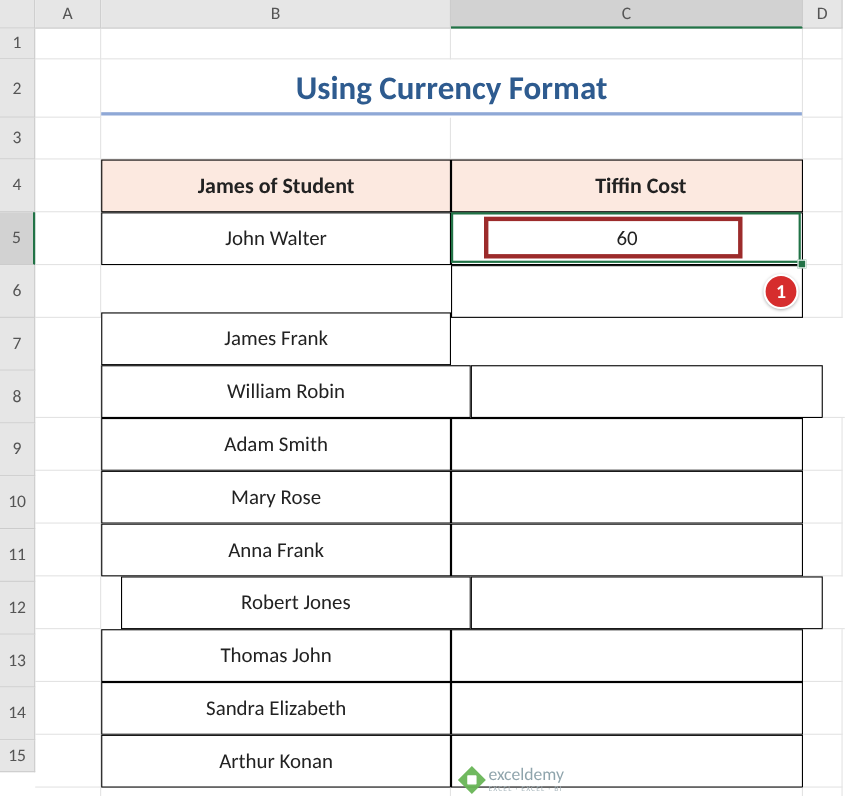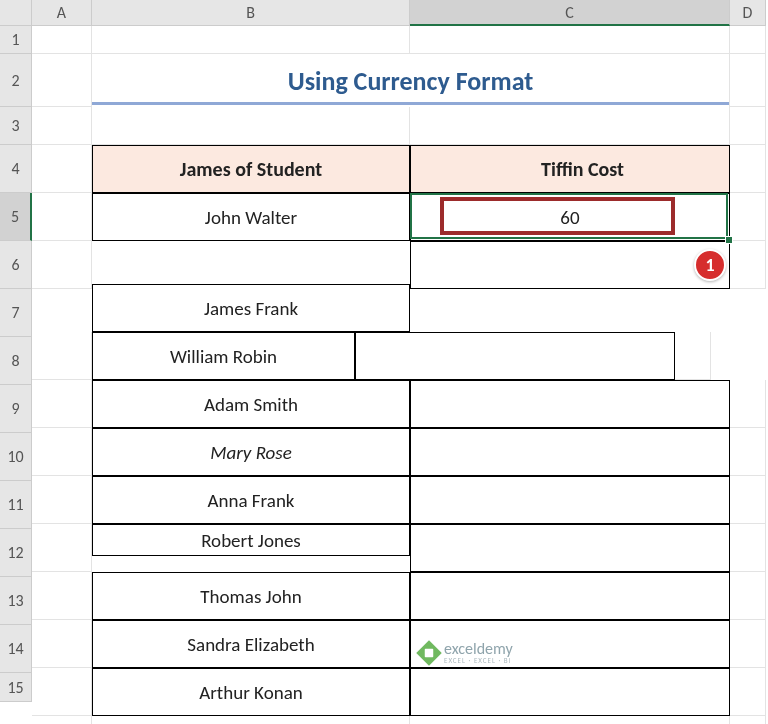--- a/index.html
+++ b/index.html
@@ -76,21 +76,21 @@
     border-right: 1px solid #e3e3e3;
     border-bottom: 1px solid #e3e3e3;
     display: flex;
     align-items: center;
     justify-content: center;
     font-size: 19px;
     color: #222;
     position: relative;
   }
   .title-cell {
-    font-size: 26px;
+    font-size: 30px;
     font-weight: bold;
     color: #2e5b8f;
     font-family: Calibri, Arial, sans-serif;
   }
   .title-underline {
     position: absolute;
     left: 0; right: 0;
     bottom: 2px;
     height: 3px;
     background: #8fa8d6;
@@ -238,45 +238,45 @@
         <div class="cell" style="width: 36px; height: 48px;"></div>
       </div>
       <div class="row">
         <div class="cell" style="width: 60px; height: 48px;"></div>
         <div class="cell table-cell" style="width: 318px; height: 48px; margin-top: 43px;">James Frank</div>
         <div class="cell table-cell" style="width: 320px; height: 48px;"></div>
         <div class="cell" style="width: 36px; height: 48px;"></div>
       </div>
       <div class="row">
         <div class="cell" style="width: 60px; height: 48px;"></div>
-        <div class="cell table-cell" style="width: 263px; height: 48px;">William Robin</div>
+        <div class="cell table-cell" style="width: 336px; height: 48px;">William Robin</div>
         <div class="cell table-cell" style="width: 320px; height: 48px;"></div>
         <div class="cell" style="width: 36px; height: 48px;"></div>
       </div>
       <div class="row">
         <div class="cell" style="width: 60px; height: 48px;"></div>
         <div class="cell table-cell" style="width: 318px; height: 48px;">Adam Smith</div>
         <div class="cell table-cell" style="width: 320px; height: 48px;"></div>
         <div class="cell" style="width: 36px; height: 48px;"></div>
       </div>
       <div class="row">
         <div class="cell" style="width: 60px; height: 48px;"></div>
-        <div class="cell table-cell" style="width: 318px; height: 48px; font-style: italic;">Mary Rose</div>
+        <div class="cell table-cell" style="width: 318px; height: 48px;">Mary Rose</div>
         <div class="cell table-cell" style="width: 320px; height: 48px;"></div>
         <div class="cell" style="width: 36px; height: 48px;"></div>
       </div>
       <div class="row">
         <div class="cell" style="width: 60px; height: 48px;"></div>
         <div class="cell table-cell" style="width: 318px; height: 48px;">Anna Frank</div>
         <div class="cell table-cell" style="width: 320px; height: 48px;"></div>
         <div class="cell" style="width: 36px; height: 48px;"></div>
       </div>
       <div class="row">
         <div class="cell" style="width: 60px; height: 48px;"></div>
-        <div class="cell table-cell" style="width: 318px; height: 32px;">Robert Jones</div>
+        <div class="cell table-cell" style="width: 318px; height: 48px; margin-left: 18px;">Robert Jones</div>
         <div class="cell table-cell" style="width: 320px; height: 48px;"></div>
         <div class="cell" style="width: 36px; height: 48px;"></div>
       </div>
       <div class="row">
         <div class="cell" style="width: 60px; height: 48px;"></div>
         <div class="cell table-cell" style="width: 318px; height: 48px;">Thomas John</div>
         <div class="cell table-cell" style="width: 320px; height: 48px;"></div>
         <div class="cell" style="width: 36px; height: 48px;"></div>
       </div>
       <div class="row">
@@ -301,21 +301,21 @@
 
   <div class="selected-cell-outline" id="sel-outline" style="left: 410px; top: 193px; width: 318px; height: 46px;"></div>
   <div class="fill-handle" id="fill-handle" style="left: 725px; top: 236px;"></div>
 
   <div class="red-box" id="red-box" style="left: 440px; top: 197px; width: 235px; height: 38px;"></div>
 
   <div class="callout" id="callout" style="left: 694px; top: 249px;">
     <span>1</span>
   </div>
 
-  <div class="watermark" id="watermark" style="left: 420px; top: 641px;">
+  <div class="watermark" id="watermark" style="left: 420px; top: 697px;">
     <div class="wm-icon"></div>
     <div class="wm-text">
       <span class="wm-main">exceldemy</span>
       <span class="wm-sub">EXCEL · EXCEL · BI</span>
     </div>
   </div>
 
 </div>
 
 </body></html>

